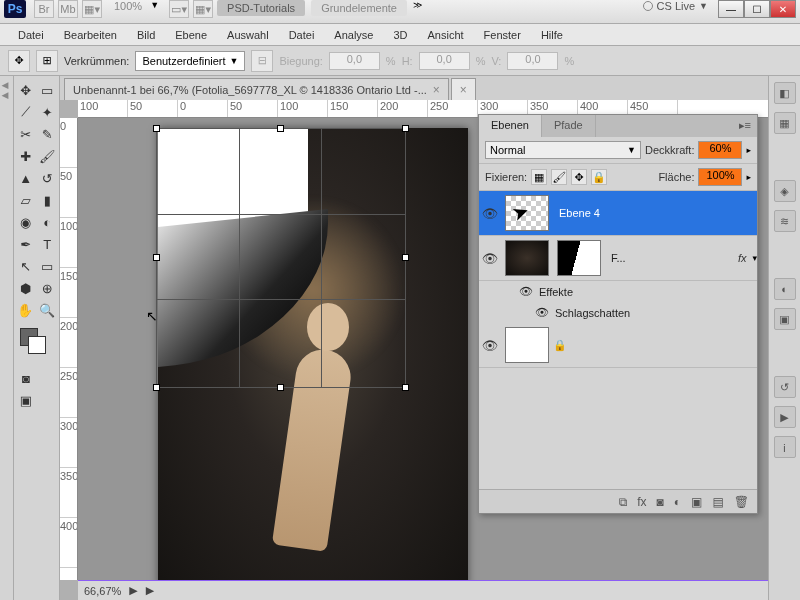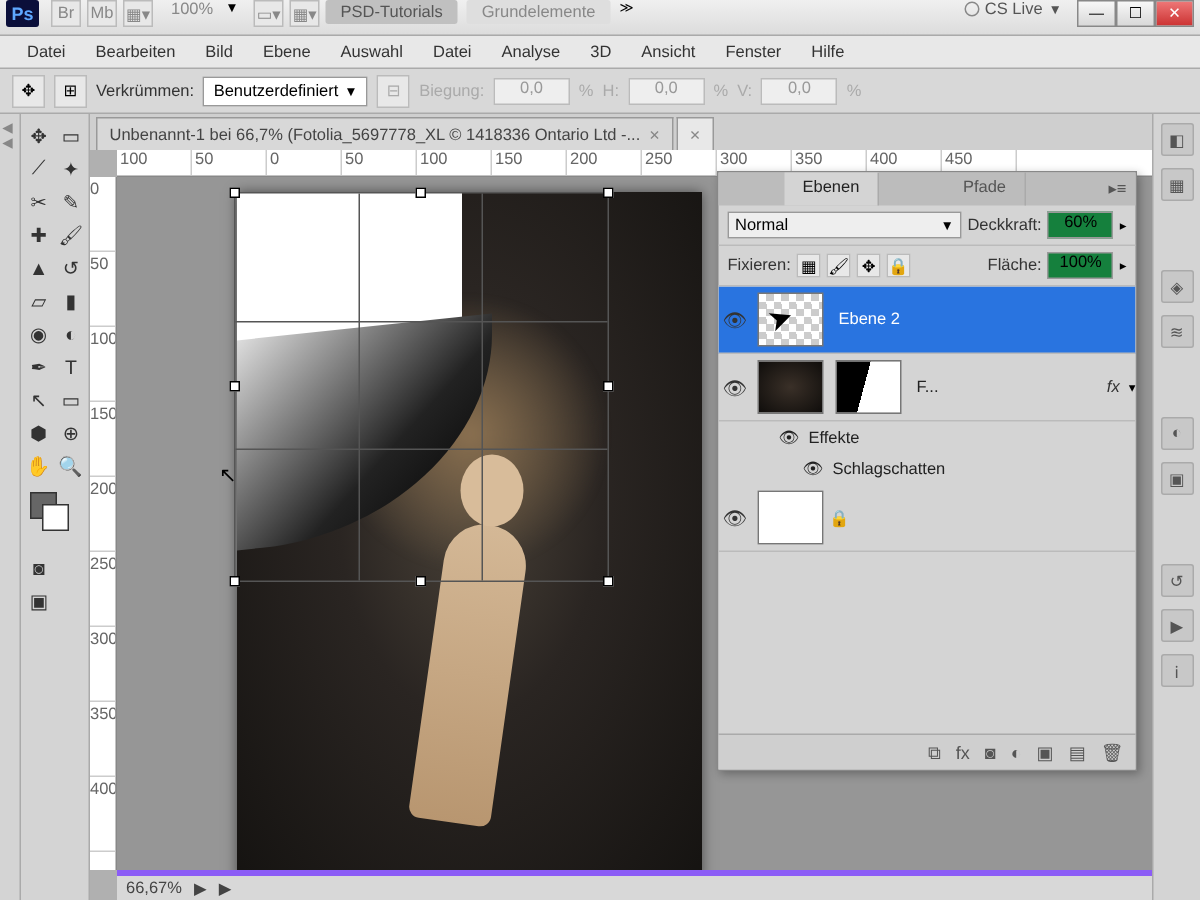--- a/index.html
+++ b/index.html
@@ -65,36 +65,36 @@
 .curl-white { position: absolute; left: 0; top: 0; width: 150px; height: 130px; background: #fff; }
 .curl-back { position: absolute; left: 0; top: 90px; width: 170px; height: 140px; background: linear-gradient(135deg, #ddd, #222 60%, #000); border-radius: 0 0 90% 0; transform: skewY(-6deg); }
 .transform-box { position: absolute; left: 78px; top: 10px; width: 250px; height: 260px; border: 1px solid #555; }
 .transform-box::before, .transform-box::after { content: ''; position: absolute; background: rgba(0,0,0,0.4); }
 .t-grid-v1 { position: absolute; left: 33%; top: 0; bottom: 0; width: 1px; background: #555; }
 .t-grid-v2 { position: absolute; left: 66%; top: 0; bottom: 0; width: 1px; background: #555; }
 .t-grid-h1 { position: absolute; top: 33%; left: 0; right: 0; height: 1px; background: #555; }
 .t-grid-h2 { position: absolute; top: 66%; left: 0; right: 0; height: 1px; background: #555; }
 .handle { position: absolute; width: 7px; height: 7px; background: #fff; border: 1px solid #000; }
 
-.status { position: absolute; bottom: 0; left: 18px; right: 0; height: 20px; background: #d8d8d8; border-top: 4px solid #8b5cf6; display: flex; align-items: center; padding: 0 6px; gap: 8px; color: #444; }
+.status { position: absolute; bottom: 0; left: 18px; right: 0; height: 20px; background: #d8d8d8; border-top: 1px solid #8b5cf6; display: flex; align-items: center; padding: 0 6px; gap: 8px; color: #444; }
 
 
 .right-gutter { width: 32px; background: #d4d4d4; border-left: 1px solid #aaa; display: flex; flex-direction: column; align-items: center; padding-top: 6px; gap: 8px; }
 .rg-icon { width: 22px; height: 22px; background: #c8c8c8; border: 1px solid #aaa; border-radius: 2px; display: flex; align-items: center; justify-content: center; color: #555; }
 
 
 .panel { position: absolute; left: 478px; top: 114px; width: 280px; height: 400px; background: #d4d4d4; border: 1px solid #888; box-shadow: 2px 2px 6px rgba(0,0,0,0.3); display: flex; flex-direction: column; }
 .panel-tabs { height: 22px; display: flex; background: #bcbcbc; }
-.panel-tab { padding: 4px 12px; color: #555; border-right: 1px solid #aaa; margin-left: 44px; }
+.panel-tab { padding: 4px 12px; color: #555; border-right: 1px solid #aaa; }
 .panel-tab.active { background: #d4d4d4; color: #222; }
 .panel-flyout { margin-left: auto; padding: 4px 6px; color: #555; }
 .panel-row { display: flex; align-items: center; padding: 4px 6px; gap: 4px; border-bottom: 1px solid #bbb; }
 .panel-select { flex: 1; height: 18px; background: #eee; border: 1px solid #999; padding: 0 4px; display: flex; align-items: center; justify-content: space-between; }
 .panel-label { color: #333; text-align: center; }
-.panel-input { width: 44px; height: 18px; background: #15803d; border: 1px solid #999; text-align: center; }
+.panel-input { width: 44px; height: 18px; background: #f97316; border: 1px solid #999; text-align: center; }
 .layer-list { flex: 1; background: #d4d4d4; overflow: auto; }
 .layer { display: flex; align-items: center; min-height: 44px; border-bottom: 1px solid #bbb; }
 .layer.sel { background: #2974e0; color: #fff; }
 .layer.sel .layer-name { color: #fff; }
 .eye { width: 22px; display: flex; justify-content: center; color: #333; font-size: 13px; }
 .thumb { width: 44px; height: 36px; background: #fff; border: 1px solid #777; margin: 4px; position: relative; }
 .thumb.checker { background: repeating-conic-gradient(#ccc 0 25%, #fff 0 50%) 0 0/10px 10px; }
 .thumb.photo-thumb { background: radial-gradient(#3a3028, #0f0d0b); }
 .thumb.mask { background: linear-gradient(105deg, #000 44%, #fff 44%); }
 .thumb .arrow { position: absolute; left: 6px; top: 4px; font-size: 20px; color: #000; transform: rotate(-20deg); }
@@ -341,21 +341,21 @@
     <span class="panel-label">Fläche:</span>
     <div class="panel-input">100%</div>
     <span class="chev">▸</span>
   </div>
   <div class="layer-list">
     <div class="layer sel">
       <div class="eye">👁</div>
       <div class="thumb checker">
           <div class="arrow">➤</div>
         </div>
-      <div class="layer-name">Ebene 2</div>
+      <div class="layer-name">Ebene 4</div>
     </div>
     <div class="layer">
       <div class="eye">👁</div>
       <div class="thumb photo-thumb"></div>
       <div class="thumb mask"></div>
       <div class="layer-name">F...</div>
       <div class="fx-badge">fx</div>
       <span class="chev">▾</span>
     </div>
     <div class="sub-effect">

